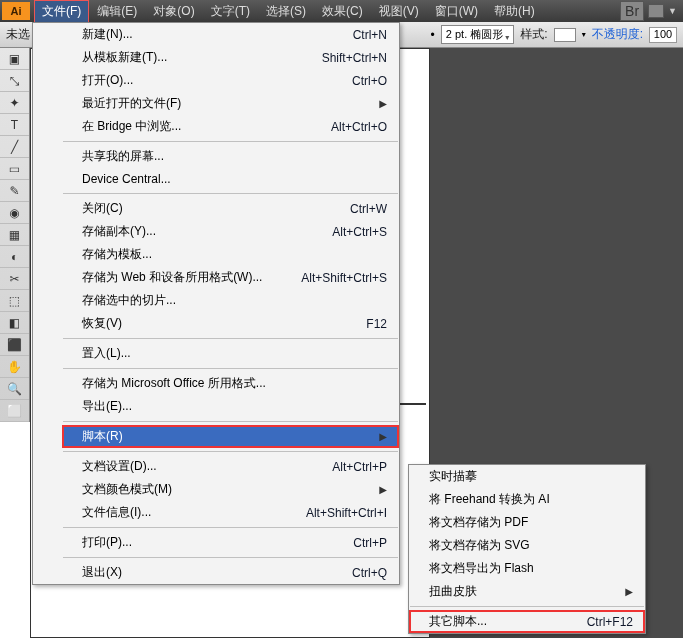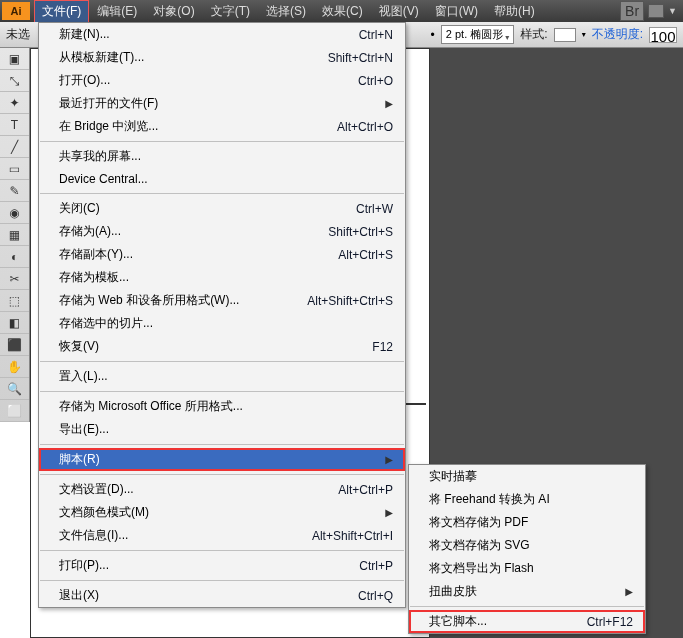--- a/index.html
+++ b/index.html
@@ -12,38 +12,38 @@
 .menubar-right { display:flex; align-items:center; gap:4px; padding-right:6px; }
 .br-box { background:#888; color:#333; font-size:14px; padding:1px 4px; border:1px solid #555; }
 .icon-box { width:16px; height:14px; background:#888; border:1px solid #555; }
 .toolbar2 { position:absolute; top:22px; left:0; right:0; height:26px; background:linear-gradient(#ececec,#cfcfcf); border-bottom:1px solid #888; font-size:12px; display:flex; align-items:center; padding:0 6px; gap:6px; }
 .tb2-left { color:#222; }
 .tb2-label { color:#222; }
 .tb2-box { background:#fff; border:1px solid #888; padding:1px 4px; font-size:11px; display:flex; align-items:flex-end; gap:2px; }
 .tb2-box .arrow { font-size:8px; color:#555; }
 .tb2-swatch { width:22px; height:14px; border:1px solid #888; background:#fff; }
 .tb2-link { color:#1a5fd6; }
-.tb2-field { background:#fff; border:1px solid #999; width:28px; height:16px; font-size:15px; text-align:center; }
+.tb2-field { background:#fff; border:1px solid #999; width:28px; height:16px; font-size:11px; text-align:center; }
 .left-toolbox { position:absolute; left:0; top:48px; width:30px; background:linear-gradient(#e6e6e6,#cfcfcf); border-right:1px solid #888; display:flex; flex-direction:column; }
 .tool { height:22px; border-bottom:1px solid #bdbdbd; display:flex; align-items:center; justify-content:center; font-size:12px; color:#333; }
 .canvas-bg { position:absolute; left:30px; top:48px; right:0; bottom:0; background:#4a4a4a; }
 .canvas { position:absolute; left:0; top:0; width:400px; height:590px; background:#fff; border:1px solid #333; }
 .shape-path { position:absolute; left:150px; top:350px; width:250px; height:160px; }
 .shape-path svg { width:100%; height:100%; }
 
 .menu { position:absolute; background:#f3f3f3; border:1px solid #8a8a8a; box-shadow:2px 2px 4px rgba(0,0,0,.3); font-size:12px; }
 .menu-item { display:flex; align-items:center; padding:3px 12px 3px 20px; min-height:22px; cursor:default; white-space:nowrap; }
 .menu-item .label { flex:1; }
 .menu-item .shortcut { color:#0f172a; margin-left:30px; }
 .menu-item .sub-arrow { margin-left:20px; font-size:10px; color:#333; }
 .menu-sep { height:1px; background:#c0c0c0; margin:3px 1px; }
 .menu-item.highlight { background:#3a6bbf; color:#fff; }
 .menu-item.boxed { outline:2px solid #e33; outline-offset:-2px; }
 
-#main-menu { left:38px; top:22px; width:368px; }
+#main-menu { left:32px; top:22px; width:368px;padding-left:29px; }
 #sub-menu { left:408px; top:464px; width:238px; }
 </style>
 </head>
 <body>
 
 <div class="menubar">
   <div class="ai-logo">Ai</div>
   <div id="menubar-items" style="display: flex;">
       <div class="menubar-item active">文件(F)</div>
       <div class="menubar-item">编辑(E)</div>
@@ -135,24 +135,20 @@
     </div>
     <div class="menu-item">
       <span class="label">Device Central...</span>
     </div>
     <div class="menu-sep"></div>
     <div class="menu-item">
       <span class="label">关闭(C)</span>
       <span class="shortcut">Ctrl+W</span>
     </div>
     <div class="menu-item">
-      <span class="label">存储为(A)...</span>
-      <span class="shortcut">Shift+Ctrl+S</span>
-    </div>
-    <div class="menu-item">
       <span class="label">存储副本(Y)...</span>
       <span class="shortcut">Alt+Ctrl+S</span>
     </div>
     <div class="menu-item">
       <span class="label">存储为模板...</span>
     </div>
     <div class="menu-item">
       <span class="label">存储为 Web 和设备所用格式(W)...</span>
       <span class="shortcut">Alt+Shift+Ctrl+S</span>
     </div>

